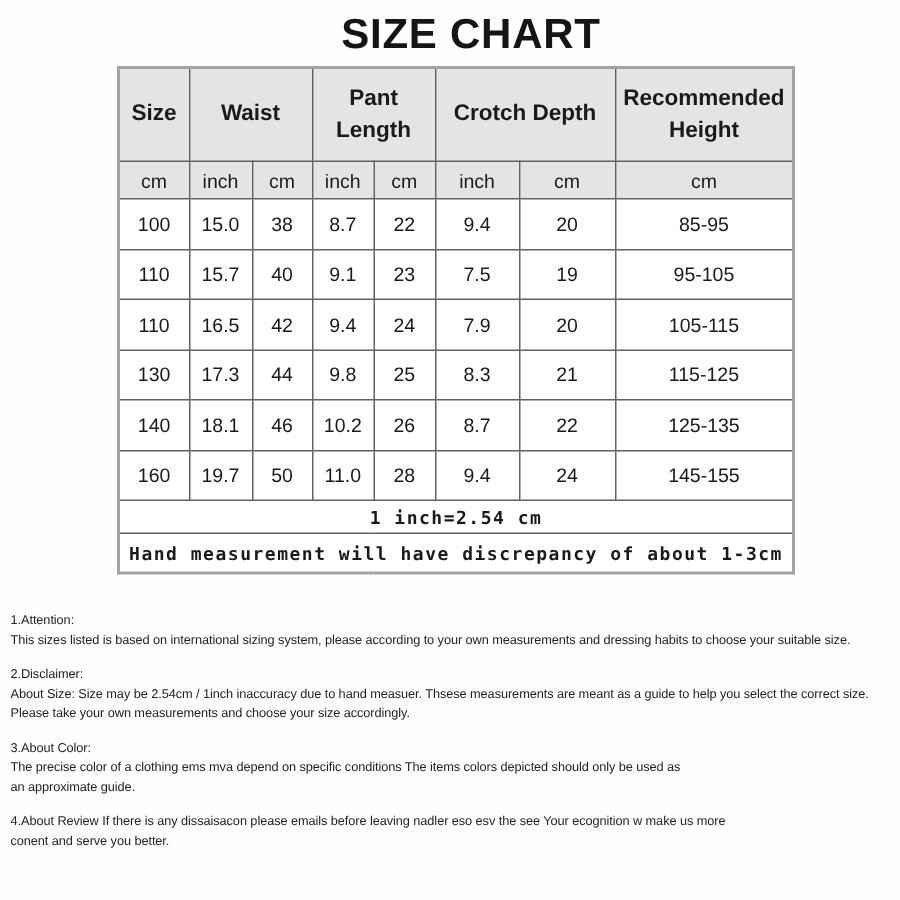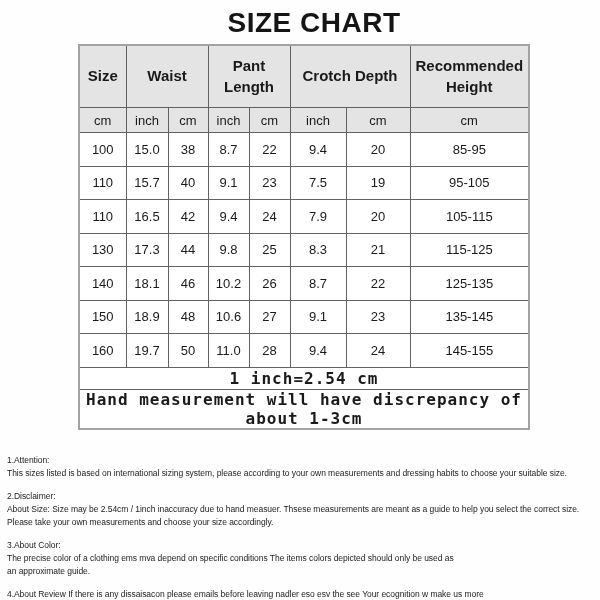--- a/index.html
+++ b/index.html
@@ -51,21 +51,21 @@
   }
   tr.data-row td {
     background: #ffffff;
     height: 32.5px;
     font-size: 13px;
   }
   tr.footnote-row td {
     background: #ffffff;
     font-family: "DejaVu Sans Mono", monospace;
     font-weight: bold;
-    font-size: 16px;
+    font-size: 12px;
     letter-spacing: 1px;
   }
   tr.footnote-row.first td { height: 21px; }
   tr.footnote-row.second td { height: 25px; margin-top: 36px; }
   .notes {
     margin: 24px 0 0 7px;
     color: #222222;
     font-size: 8.5px;
     letter-spacing: -0.05px;
   }
@@ -153,30 +153,20 @@
       <td>140</td>
       <td>18.1</td>
       <td>46</td>
       <td>10.2</td>
       <td>26</td>
       <td>8.7</td>
       <td>22</td>
       <td>125-135</td>
     </tr>
     <tr class="data-row">
-      <td>150</td>
-      <td>18.9</td>
-      <td>48</td>
-      <td>10.6</td>
-      <td>27</td>
-      <td>9.1</td>
-      <td>23</td>
-      <td>135-145</td>
-    </tr>
-    <tr class="data-row">
       <td>160</td>
       <td>19.7</td>
       <td>50</td>
       <td>11.0</td>
       <td>28</td>
       <td>9.4</td>
       <td>24</td>
       <td>145-155</td>
     </tr>
     <tr class="footnote-row first">

